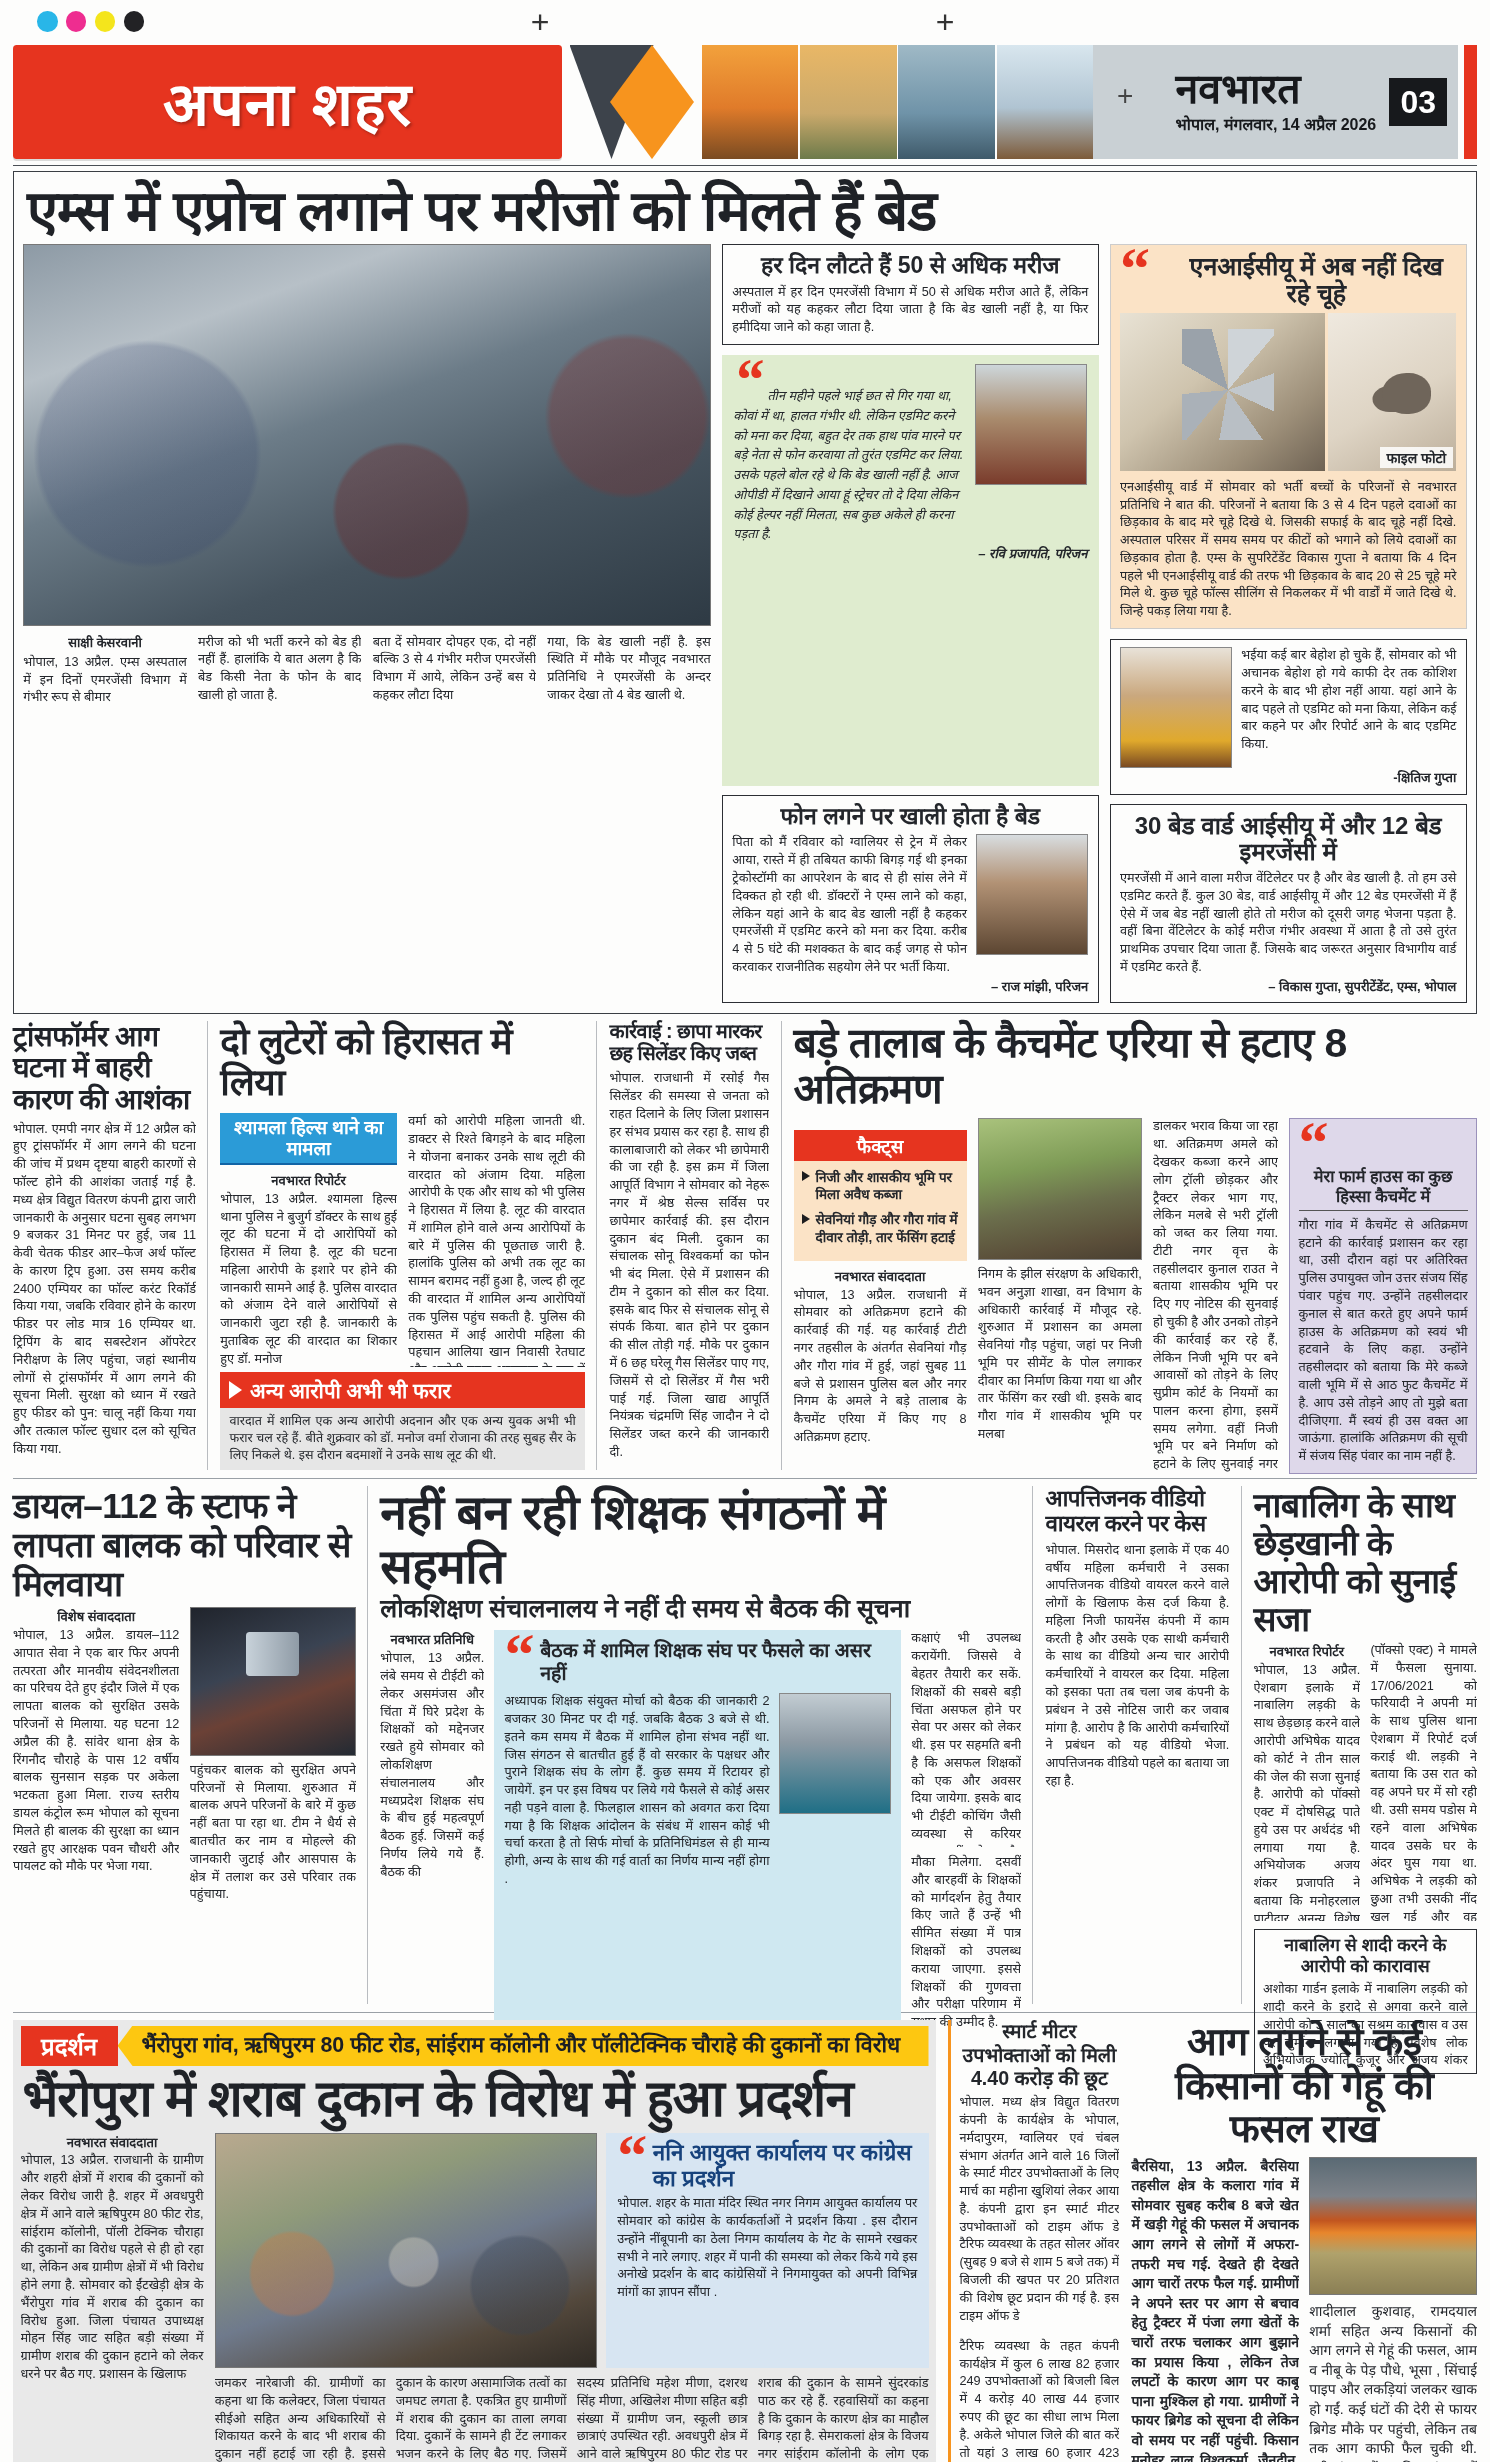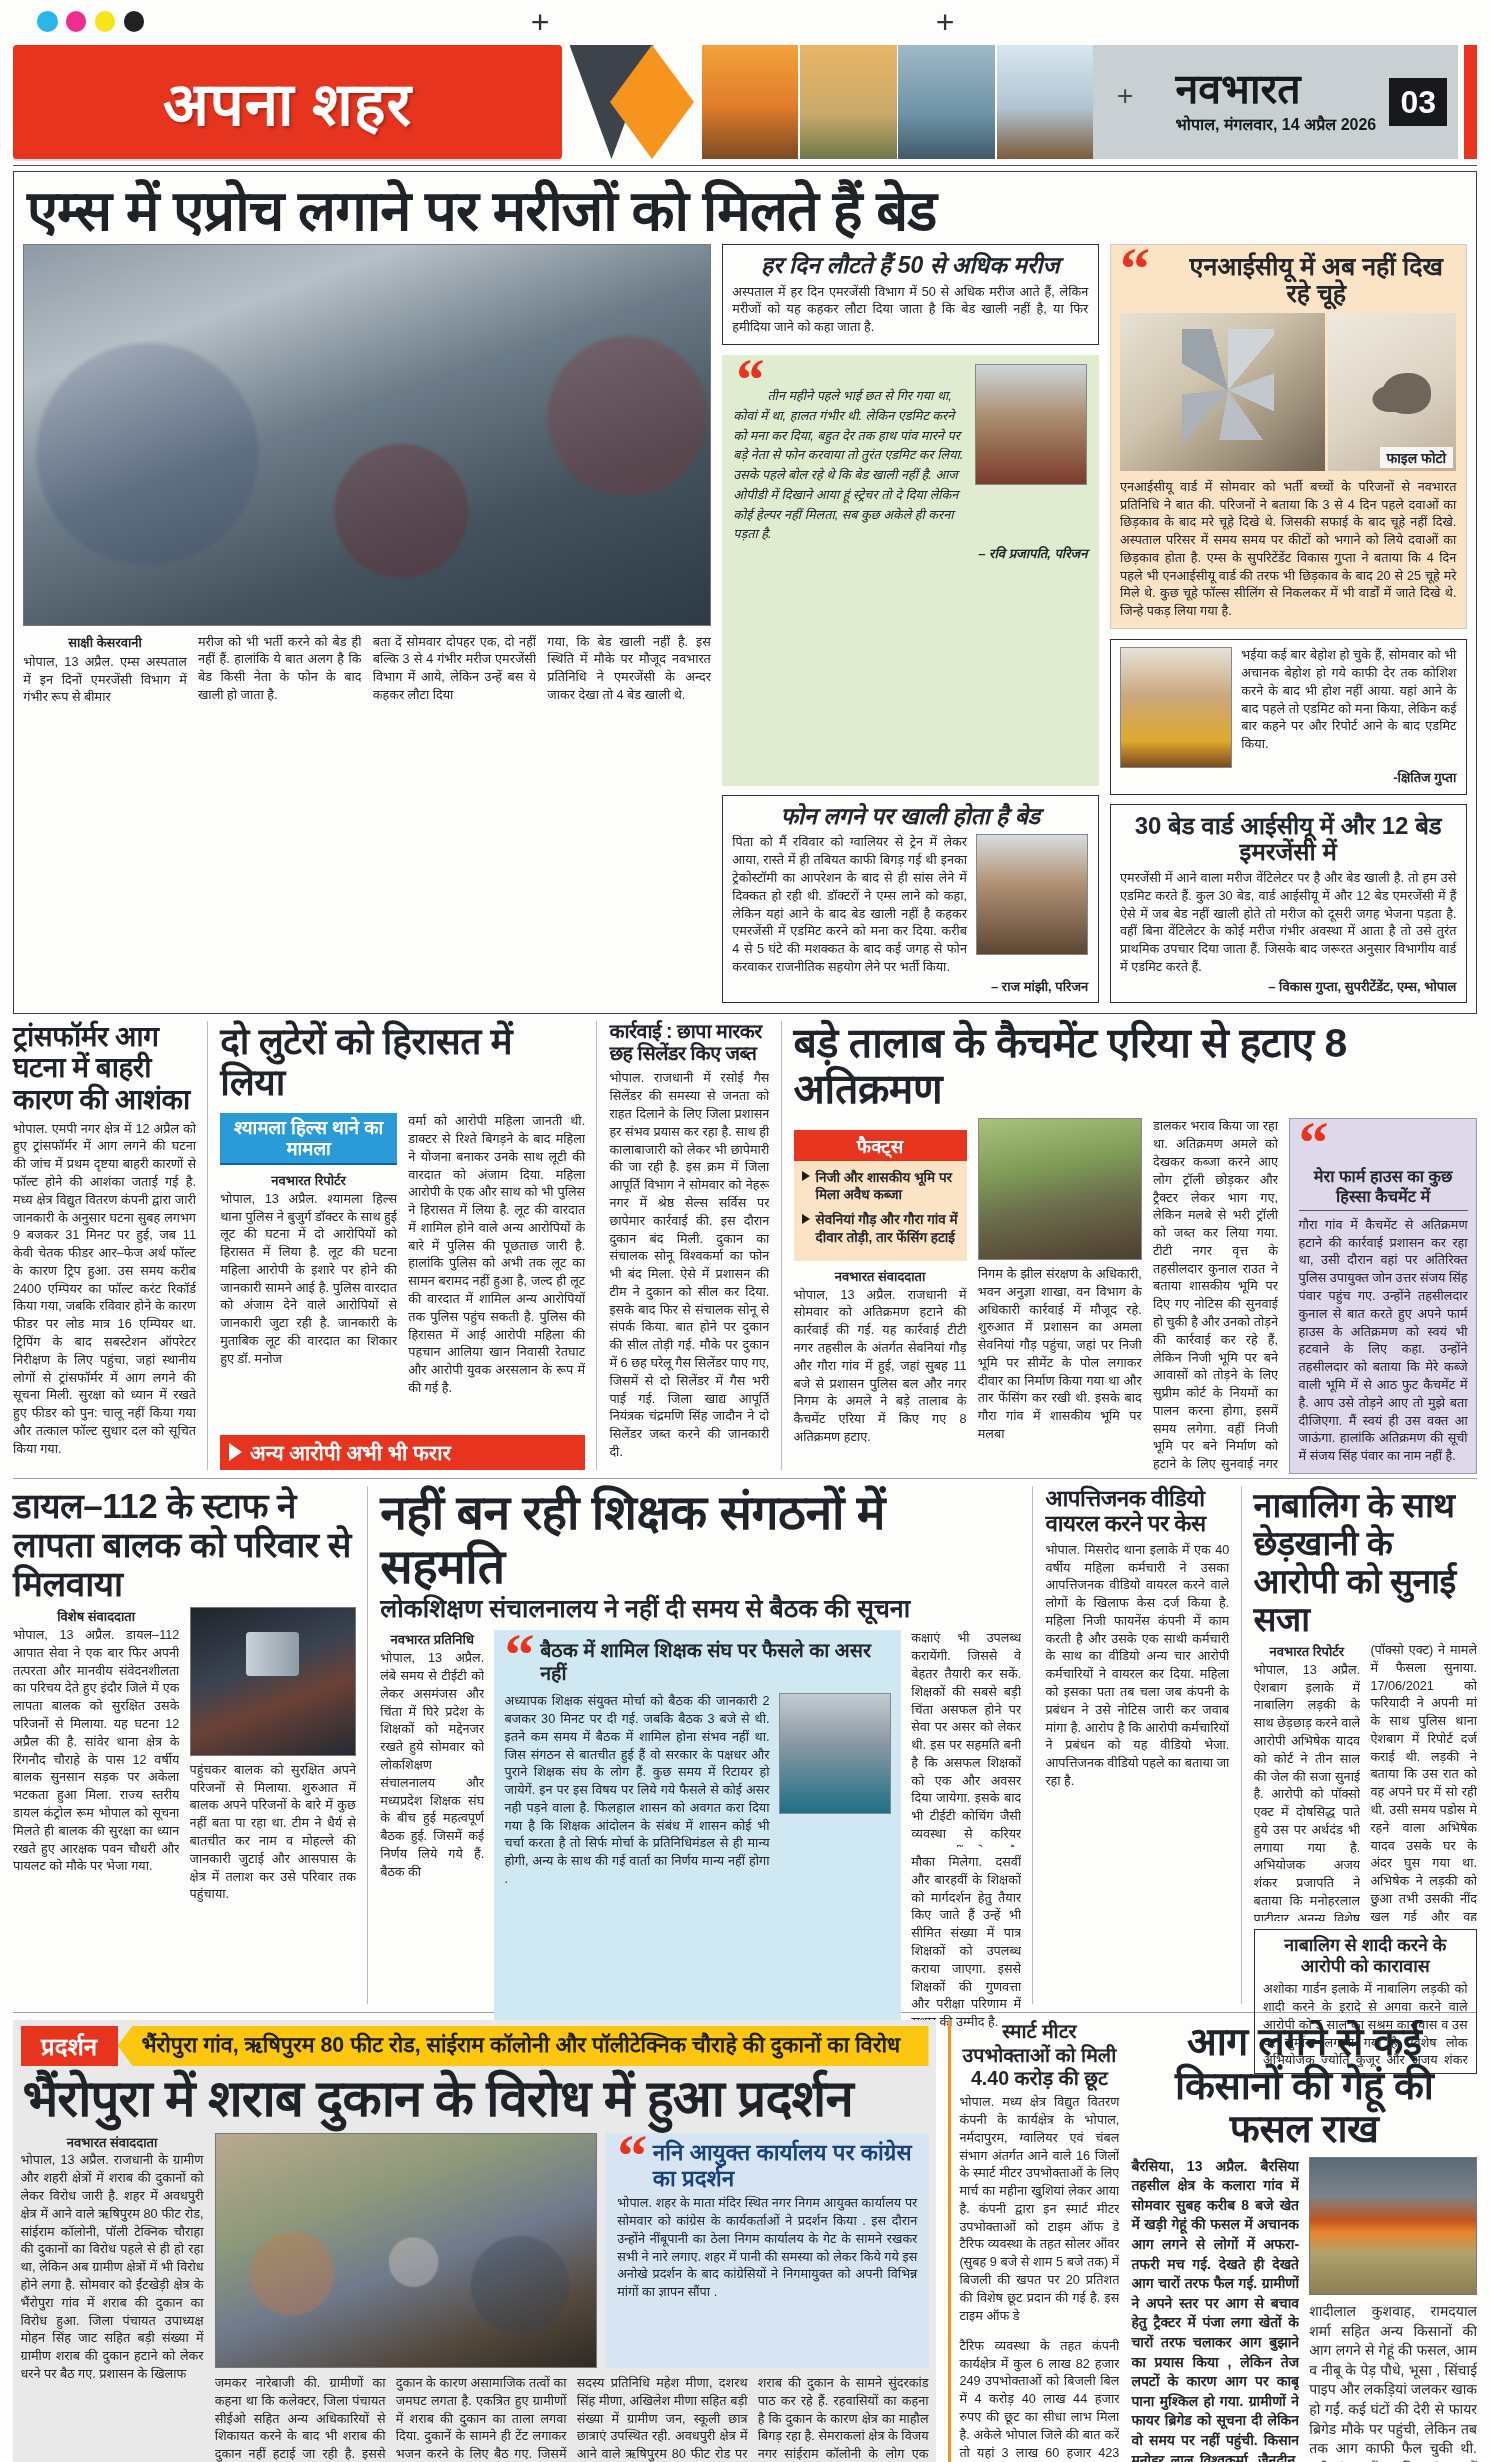--- a/index.html
+++ b/index.html
@@ -49,21 +49,21 @@
   .lead-left{width:703px;display:flex;flex-direction:column;gap:7.5px;}
   .ph-lead{height:380px;border:0.9px solid #777;
     background:linear-gradient(160deg,#8d9aa5 0%,#b7c0c7 22%,#6c7c88 45%,#45535e 70%,#2e3a44 100%),
     radial-gradient(circle at 70% 40%,#7c2f2f 0 8%,transparent 9%);}
   .ph-lead:after{content:"";position:absolute;inset:0;
     background:radial-gradient(circle at 18% 55%,#2f3e6d33 0 18%,transparent 19%),radial-gradient(circle at 55% 70%,#70222255 0 14%,transparent 15%),radial-gradient(circle at 88% 45%,#82323255 0 12%,transparent 13%);}
   .lead-cols{display:flex;gap:11.2px;height:156px;overflow:hidden;}
   .lead-cols .c{flex:1;overflow:hidden;}
   .lead-mid{width:385px;display:flex;flex-direction:column;gap:9.3px;}
   .box-plain{border:1.4px solid #2c2f34;padding:7.5px 9.3px;}
-  .box-title{font-size:23px;font-weight:800;text-align:center;margin:0 0 5.6px 0;line-height:1.1;font-style:italic;}
+  .box-title{font-size:23px;font-weight:800;text-align:center;margin:0 0 5.6px 0;line-height:1.1;}
   .q-green{background:#dfeccf;padding:9.3px 11.2px;flex:1;overflow:hidden;font-style:italic;}
   .q-flex{display:flex;gap:9.3px;}
   .portrait{width:110px;height:119px;border:0.9px solid #888;flex:none;background:linear-gradient(180deg,#cdd6da 0%,#a98b6d 45%,#7a3c2c 100%);}
   .portrait.p2{background:linear-gradient(180deg,#d8dde0 0%,#b29275 40%,#5c4632 100%);}
   .portrait.p3{background:linear-gradient(180deg,#e8e2d8 0%,#caa87e 40%,#e0a92c 78%,#7a4a22 100%);}
   .portrait.p4{background:linear-gradient(180deg,#c2ccd2 0%,#8d9aa4 40%,#1f6f86 100%);}
   .lead-right{width:365px;display:flex;flex-direction:column;gap:9.3px;}
   .nicu{background:#fbe3c6;border:0.9px solid #d8b astra;} 
   .nicu{border:0.9px solid #ccc;padding:7.5px 9.3px;}
   .nicu-title{font-size:25px;font-weight:800;text-align:center;margin:0 0 5.6px 22.4px;line-height:1.1;}
@@ -273,20 +273,21 @@
         <div class="c">
           <div class="label-blue">श्यामला हिल्स थाने का मामला</div>
           <div class="byline" style="margin-top:5.6px">नवभारत रिपोर्टर</div>
           <div class="bt jt">भोपाल, 13 अप्रैल. श्यामला हिल्स थाना पुलिस ने बुजुर्ग डॉक्टर के साथ हुई लूट की घटना में दो आरोपियों को हिरासत में लिया है. लूट की घटना महिला आरोपी के इशारे पर होने की जानकारी सामने आई है. पुलिस वारदात को अंजाम देने वाले आरोपियों से जानकारी जुटा रही है. जानकारी के मुताबिक लूट की वारदात का शिकार हुए डॉ. मनोज</div>
         </div>
         <div class="c bt jt">वर्मा को आरोपी महिला जानती थी. डाक्टर से रिश्ते बिगड़ने के बाद महिला ने योजना बनाकर उनके साथ लूटी की वारदात को अंजाम दिया. महिला आरोपी के एक और साथ को भी पुलिस ने हिरासत में लिया है. लूट की वारदात में शामिल होने वाले अन्य आरोपियों के बारे में पुलिस की पूछताछ जारी है. हालांकि पुलिस को अभी तक लूट का सामन बरामद नहीं हुआ है, जल्द ही लूट की वारदात में शामिल अन्य आरोपियों तक पुलिस पहुंच सकती है. पुलिस की हिरासत में आई आरोपी महिला की पहचान आलिया खान निवासी रेतघाट और आरोपी युवक अरसलान के रूप में की गई है.</div>
       </div>
       <div class="redbar-title" style="margin-top:5.6px">
         <span>अन्य आरोपी अभी भी फरार</span>
       </div>
+      <div class="graynote jt">वारदात में शामिल एक अन्य आरोपी अदनान और एक अन्य युवक अभी भी फरार चल रहे हैं. बीते शुक्रवार को डॉ. मनोज वर्मा रोजाना की तरह सुबह सैर के लिए निकले थे. इस दौरान बदमाशों ने उनके साथ लूट की थी.</div>
     </article>
 
     <article class="b2c3 vline" style="padding-right:11.2px">
       <h3 class="h-band" style="font-size:19.6px;margin:0 0 5.6px 0">कार्रवाई : छापा मारकर छह सिलेंडर किए जब्त</h3>
       <div class="bt jt" style="height:400px;overflow:hidden">भोपाल. राजधानी में रसोई गैस सिलेंडर की समस्या से जनता को राहत दिलाने के लिए जिला प्रशासन हर संभव प्रयास कर रहा है. साथ ही कालाबाजारी को लेकर भी छापेमारी की जा रही है. इस क्रम में जिला आपूर्ति विभाग ने सोमवार को नेहरू नगर में श्रेष्ठ सेल्स सर्विस पर छापेमार कार्रवाई की. इस दौरान दुकान बंद मिली. दुकान का संचालक सोनू विश्वकर्मा का फोन भी बंद मिला. ऐसे में प्रशासन की टीम ने दुकान को सील कर दिया. इसके बाद फिर से संचालक सोनू से संपर्क किया. बात होने पर दुकान की सील तोड़ी गई. मौके पर दुकान में 6 छह घरेलू गैस सिलेंडर पाए गए, जिसमें से दो सिलेंडर में गैस भरी पाई गई. जिला खाद्य आपूर्ति नियंत्रक चंद्रमणि सिंह जादौन ने दो सिलेंडर जब्त करने की जानकारी दी.</div>
     </article>
 
     <article class="b2c4">
       <h3 class="h-band h-catch" style="margin:0">बड़े तालाब के कैचमेंट एरिया से हटाए 8 अतिक्रमण</h3>
       <div class="catch-grid">

